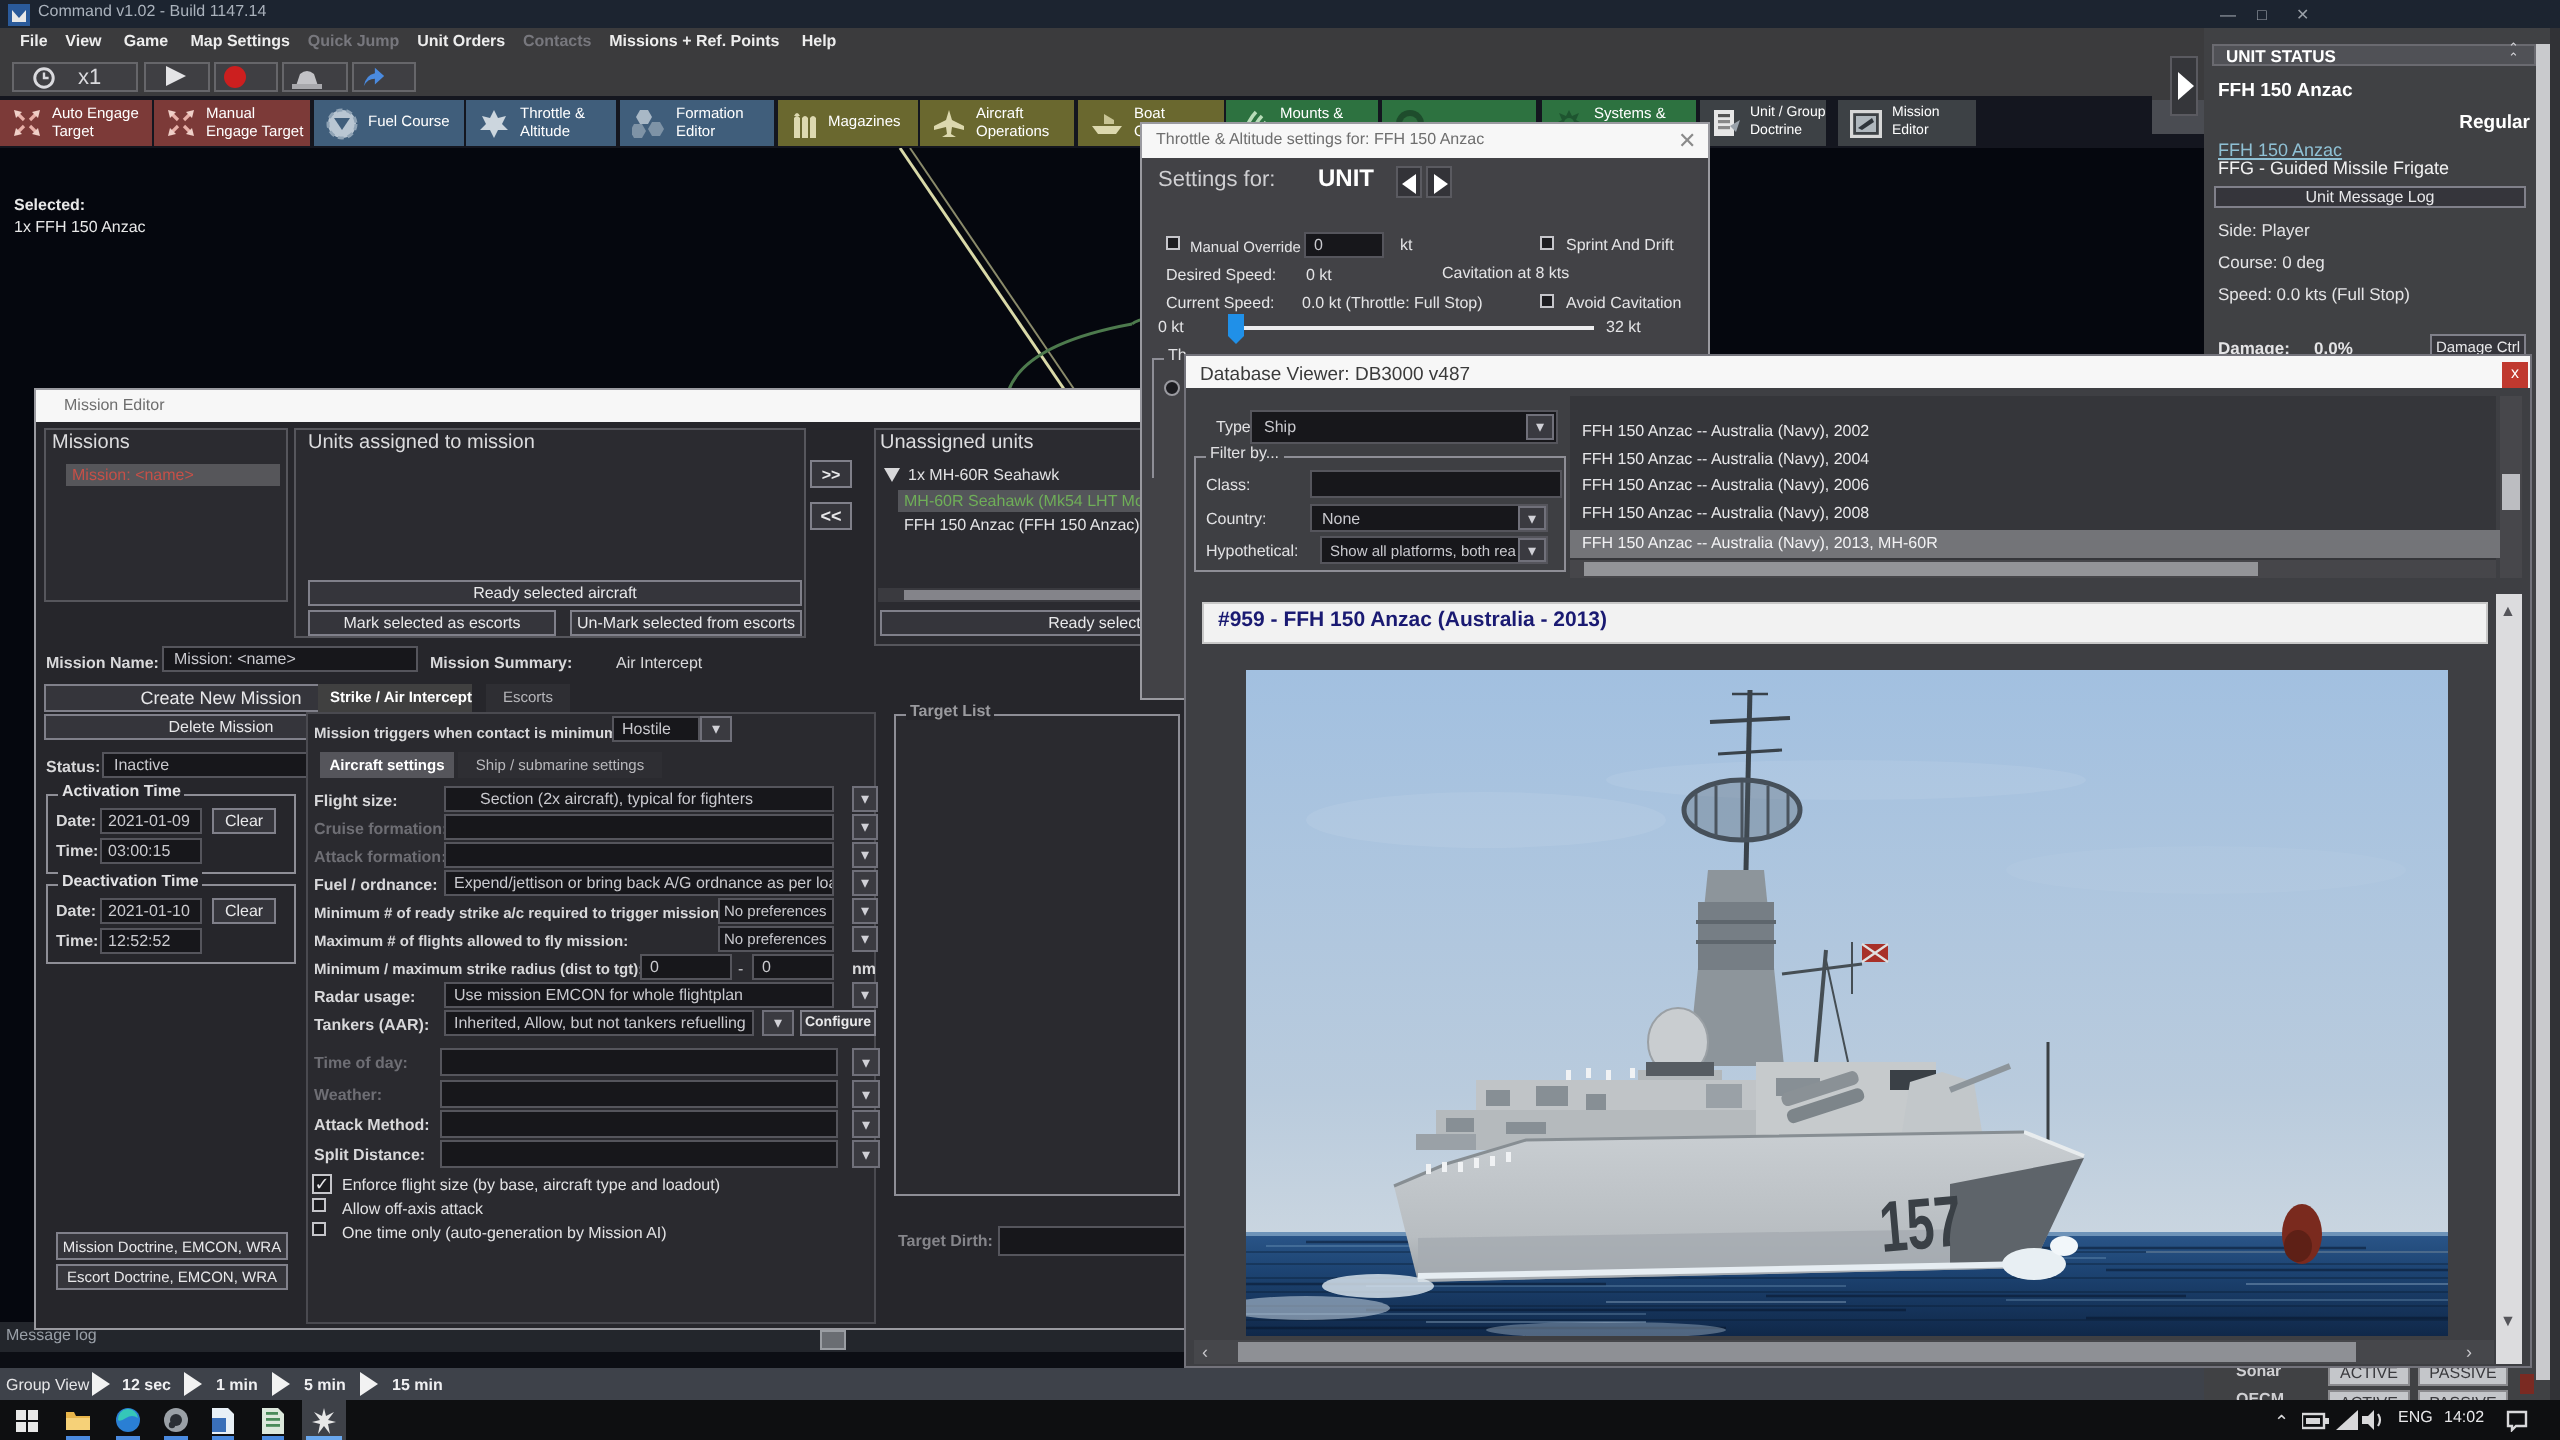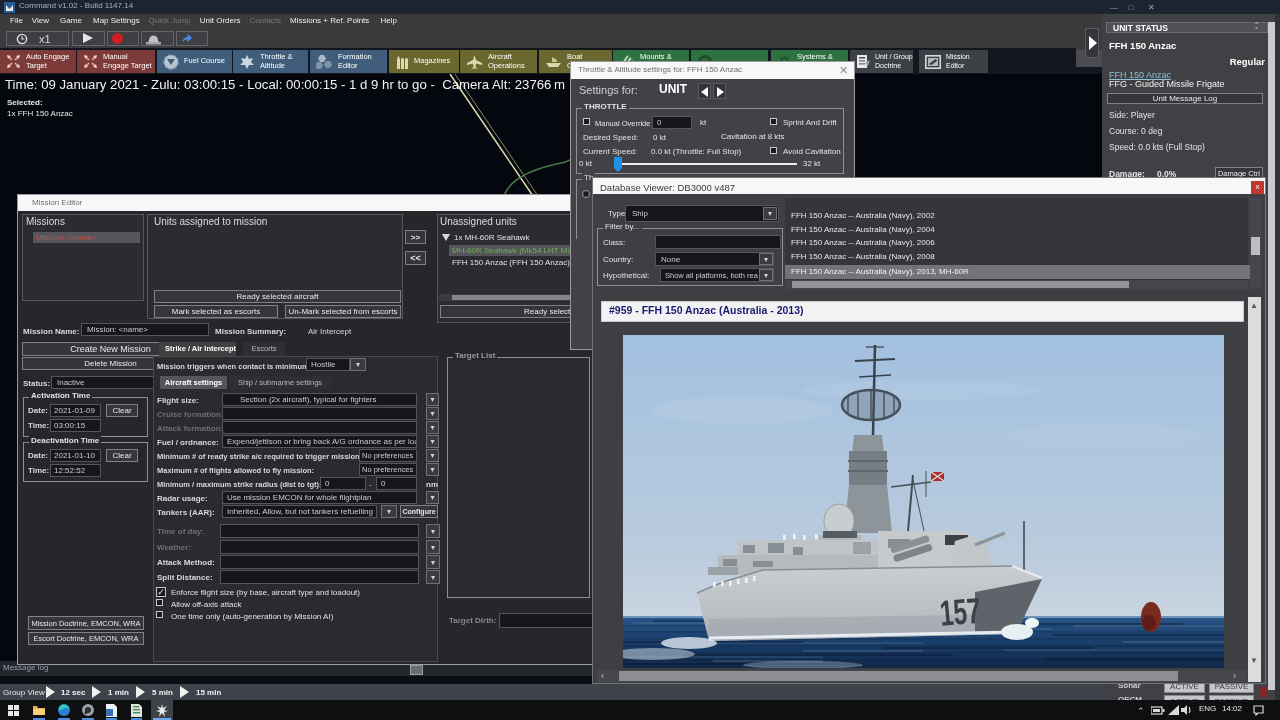--- a/index.html
+++ b/index.html
@@ -22,34 +22,33 @@
 <div id="stage">
 
 <div class="ab" style="left:0;top:0;width:1280px;height:720px;background:#05070e"></div>
 <svg class="ab" style="left:0;top:60px" width="1102" height="601" viewBox="0 0 1102 601">
  <line x1="450" y1="14" x2="533" y2="136" stroke="#d9d9a8" stroke-width="1.5"></line>
  <line x1="455" y1="14" x2="538" y2="136" stroke="#8a8a6a" stroke-width="1"></line>
  <path d="M566,102 Q512,112 504,136" stroke="#4d7a4d" stroke-width="1.5" fill="none"></path>
  <path d="M600,96 Q570,98 566,102" stroke="#4d7a4d" stroke-width="1.5" fill="none"></path>
 </svg>
 
-<div class="ab" style="left:5px;top:77px;width:1090px;color:#f2f2f2;font-size:13.2px">Time: 09 January 2021 - Zulu: 03:00:15 - Local: 00:00:15 - 1 d 9 hr to go -&nbsp; Camera Alt: 23766 m</div>
 <div class="ab" style="left:7px;top:98px;color:#e8e8e8;font-size:8px;font-weight:bold">Selected:</div>
 <div class="ab" style="left:7px;top:109px;color:#e8e8e8;font-size:8px">1x FFH 150 Anzac</div>
 
 <div class="ab" id="chrome" style="left:0;top:0;width:1280px;height:74px">
  <div class="ab" style="left:0;top:0;width:1280px;height:14px;background:#1c2430"></div>
  <svg class="ab" style="left:4px;top:2px" width="11" height="11" viewBox="0 0 11 11">
         <rect x="0" y="0" width="11" height="11" fill="#2a5a9a"></rect>
         <path d="M2 3 L5.5 7 L9 3 L9 9 L2 9 Z" fill="#e8e8e8"></path>
       </svg>
  <div class="ab" style="left:19px;top:1px;color:#aab2bc;font-size:8px">Command v1.02 - Build 1147.14</div>
  <div class="ab" style="left:1110px;top:3px;width:170px;color:#9aa0a8;font-size:8px;letter-spacing:2px">— &nbsp;□&nbsp; &nbsp;✕</div>
  <div class="ab" style="left:0;top:14px;width:1280px;height:16px;background:#3b3b3d"></div>
- <div class="ab" style="left:10px;top:16px;font-size:8px;font-weight:normal;color:#ededed">File &nbsp; &nbsp;View &nbsp; &nbsp; Game &nbsp; &nbsp; Map Settings &nbsp; &nbsp;<span class="dim">Quick Jump</span> &nbsp; &nbsp;Unit Orders &nbsp; &nbsp;<span class="dim">Contacts</span> &nbsp; &nbsp;Missions + Ref. Points &nbsp; &nbsp; Help</div>
+ <div class="ab" style="left:10px;top:16px;font-size:8px;font-weight:bold;color:#ededed">File &nbsp; &nbsp;View &nbsp; &nbsp; Game &nbsp; &nbsp; Map Settings &nbsp; &nbsp;<span class="dim">Quick Jump</span> &nbsp; &nbsp;Unit Orders &nbsp; &nbsp;<span class="dim">Contacts</span> &nbsp; &nbsp;Missions + Ref. Points &nbsp; &nbsp; Help</div>
  <div class="ab" style="left:0;top:30px;width:1280px;height:18px;background:#3b3b3d"></div>
  <div class="ab" style="left:6px;top:31px;width:63px;height:15px;background:#3f3f43;border:1px solid #66666a"></div>
  <svg class="ab" style="left:16px;top:33px" width="12" height="12" viewBox="0 0 13 13">
         <circle cx="6.5" cy="6.5" r="5" fill="none" stroke="#dadade" stroke-width="1.6"></circle>
         <path d="M6.5 3.5 V6.5 H9" stroke="#dadade" stroke-width="1.3" fill="none"></path>
       </svg>
  <div class="ab" style="left:39px;top:33px;color:#dadade;font-size:11px">x1</div>
  <div class="ab" style="left:72px;top:31px;width:33px;height:15px;background:#3f3f43;border:1px solid #66666a"></div>
  <div class="ab" style="left:83px;top:33px;width:0;height:0;border-left:10px solid #e4e4e6;border-top:5.5px solid transparent;border-bottom:5.5px solid transparent"></div>
  <div class="ab" style="left:107px;top:31px;width:32px;height:15px;background:#3f3f43;border:1px solid #66666a"></div>
@@ -353,23 +352,20 @@
 
 <div class="ab" id="throt" style="left:570px;top:61px;width:285px;height:289px;background:#424246;border:1px solid #9a9aa0">
  <div class="win-title ab" style="left:0;top:0;width:283px;height:17px">Throttle &amp; Altitude settings for: FFH 150 Anzac</div>
  <div class="ab" style="left:268px;top:2px;color:#8a8a8a;font-size:11px">✕</div>
  <div class="ab" style="left:8px;top:22px;color:#cfcfd2;font-size:11px">Settings for:</div>
  <div class="ab" style="left:88px;top:20px;color:#fff;font-size:12px;font-weight:bold">UNIT</div>
  <div class="ab" style="left:127px;top:21px;width:13px;height:16px;background:#333338;border:1px solid #5a5a60"></div>
  <div class="ab" style="left:130px;top:25px;width:0;height:0;border-right:7px solid #fff;border-top:5px solid transparent;border-bottom:5px solid transparent"></div>
  <div class="ab" style="left:142px;top:21px;width:13px;height:16px;background:#333338;border:1px solid #5a5a60"></div>
  <div class="ab" style="left:146px;top:25px;width:0;height:0;border-left:7px solid #fff;border-top:5px solid transparent;border-bottom:5px solid transparent"></div>
- <div class="gbox" style="left:5px;top:46px;width:268px;height:66px">
-        <b style="background:#424246">THROTTLE</b>
-      </div>
  <div class="ab cb" style="left:12px;top:56px"></div>
  <div class="ab" style="left:24px;top:57px;color:#e4e4e6;font-size:7.5px">Manual Override</div>
  <div class="inp ab" style="left:81px;top:54px;width:40px;height:13px;line-height:12px;padding-left:4px;font-size:8px">0</div>
  <div class="ab" style="left:129px;top:56px;color:#e4e4e6;font-size:8px">kt</div>
  <div class="ab cb" style="left:199px;top:56px"></div>
  <div class="ab" style="left:212px;top:56px;color:#e4e4e6;font-size:8px">Sprint And Drift</div>
  <div class="ab" style="left:12px;top:71px;color:#e4e4e6;font-size:8px">Desired Speed:</div>
  <div class="ab" style="left:82px;top:71px;color:#e4e4e6;font-size:8px">0 kt</div>
  <div class="ab" style="left:150px;top:70px;color:#e4e4e6;font-size:8px">Cavitation at 8 kts</div>
  <div class="ab" style="left:12px;top:85px;color:#e4e4e6;font-size:8px">Current Speed:</div>

